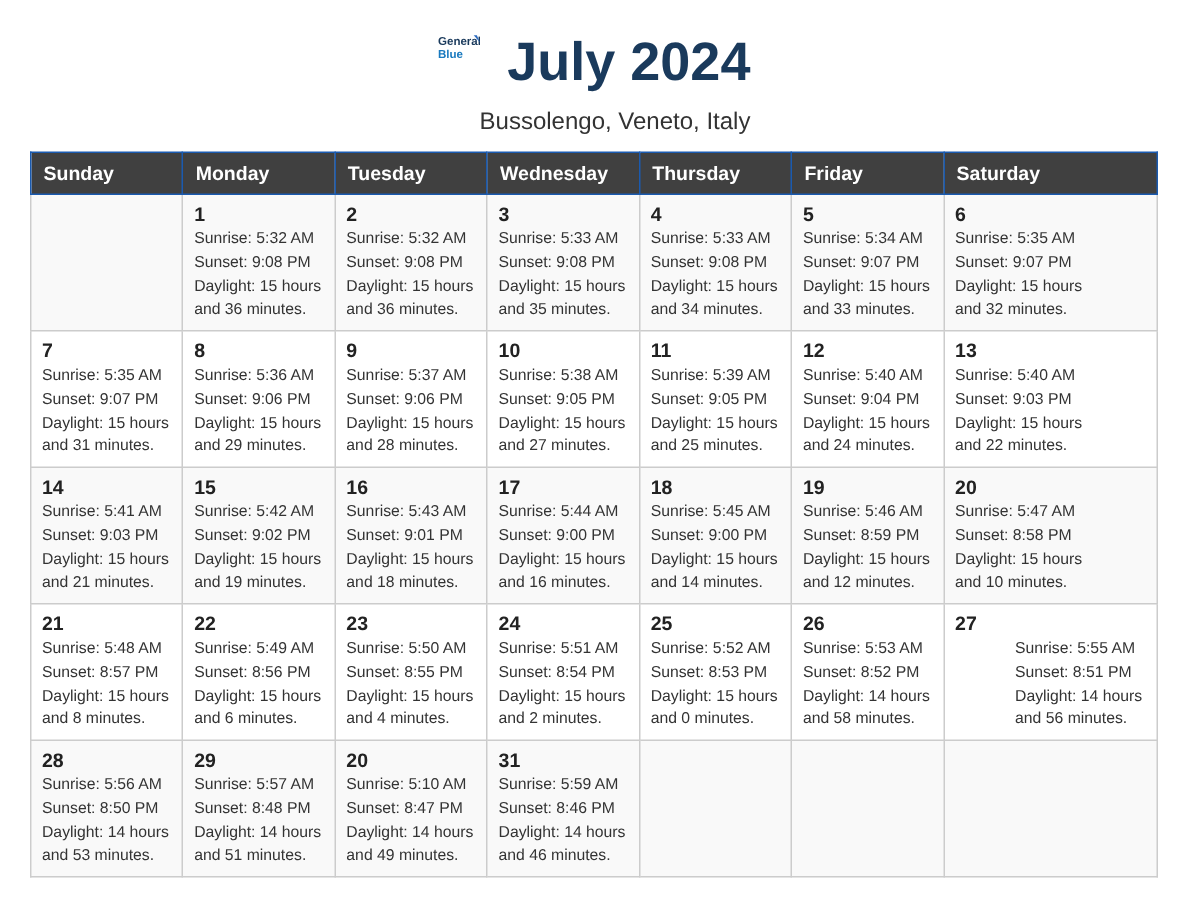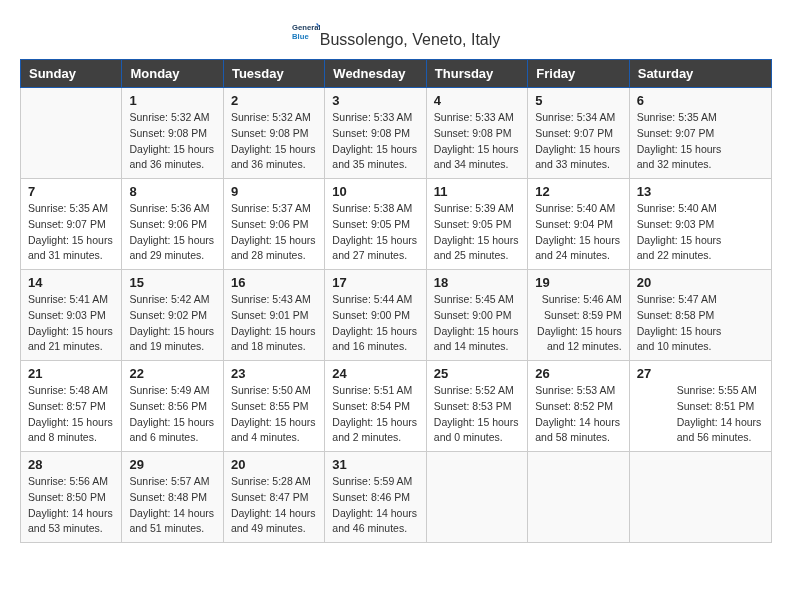--- a/index.html
+++ b/index.html
@@ -81,20 +81,21 @@
 
 <div class="header-section">
   <div class="logo">
     <svg class="logo-icon" viewBox="0 0 40 40">
     <text x="0" y="14" font-size="11" font-weight="bold" fill="#1a3a5c">General</text>
     <text x="0" y="27" font-size="11" font-weight="bold" fill="#1a7abf">Blue</text>
     <polygon points="34,5 40,12 37,5" fill="#2a6abf"></polygon>
   </svg>
   </div>
   <div class="title-section">
+    <div class="month-year">July 2024</div>
     <div class="location">Bussolengo, Veneto, Italy</div>
   </div>
 </div>
 
 <table>
   <thead>
     <tr>
       <th>Sunday</th>
       <th>Monday</th>
       <th>Tuesday</th>
@@ -232,21 +233,21 @@
         </td>
         <td>
           <span class="day-number">18</span>
           <div class="day-info" style="white-space: pre-line;">Sunrise: 5:45 AM
 Sunset: 9:00 PM
 Daylight: 15 hours
 and 14 minutes.</div>
         </td>
         <td>
           <span class="day-number">19</span>
-          <div class="day-info" style="white-space: pre-line; text-align: right;">Sunrise: 5:46 AM
+          <div class="day-info" style="white-space: pre-line;">Sunrise: 5:46 AM
 Sunset: 8:59 PM
 Daylight: 15 hours
 and 12 minutes.</div>
         </td>
         <td>
           <span class="day-number">20</span>
           <div class="day-info" style="white-space: pre-line;">Sunrise: 5:47 AM
 Sunset: 8:58 PM
 Daylight: 15 hours
 and 10 minutes.</div>
@@ -313,21 +314,21 @@
         </td>
         <td>
           <span class="day-number">29</span>
           <div class="day-info" style="white-space: pre-line;">Sunrise: 5:57 AM
 Sunset: 8:48 PM
 Daylight: 14 hours
 and 51 minutes.</div>
         </td>
         <td>
           <span class="day-number">20</span>
-          <div class="day-info" style="white-space: pre-line;">Sunrise: 5:28 AM
+          <div class="day-info" style="white-space: pre-line;">Sunrise: 5:10 AM
 Sunset: 8:47 PM
 Daylight: 14 hours
 and 49 minutes.</div>
         </td>
         <td>
           <span class="day-number">31</span>
           <div class="day-info" style="white-space: pre-line;">Sunrise: 5:59 AM
 Sunset: 8:46 PM
 Daylight: 14 hours
 and 46 minutes.</div>

